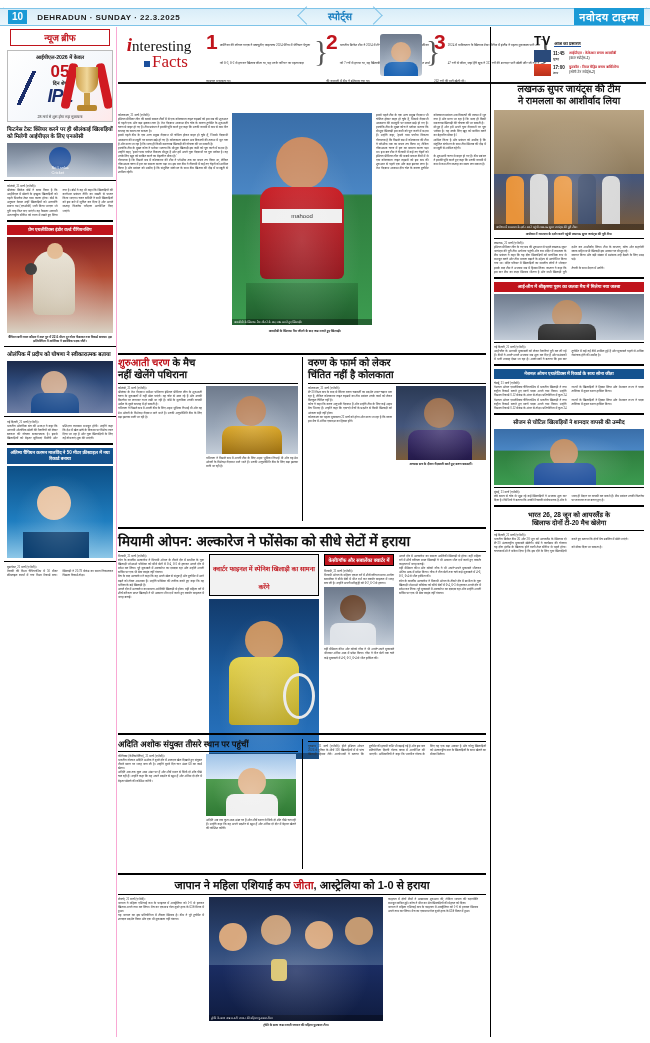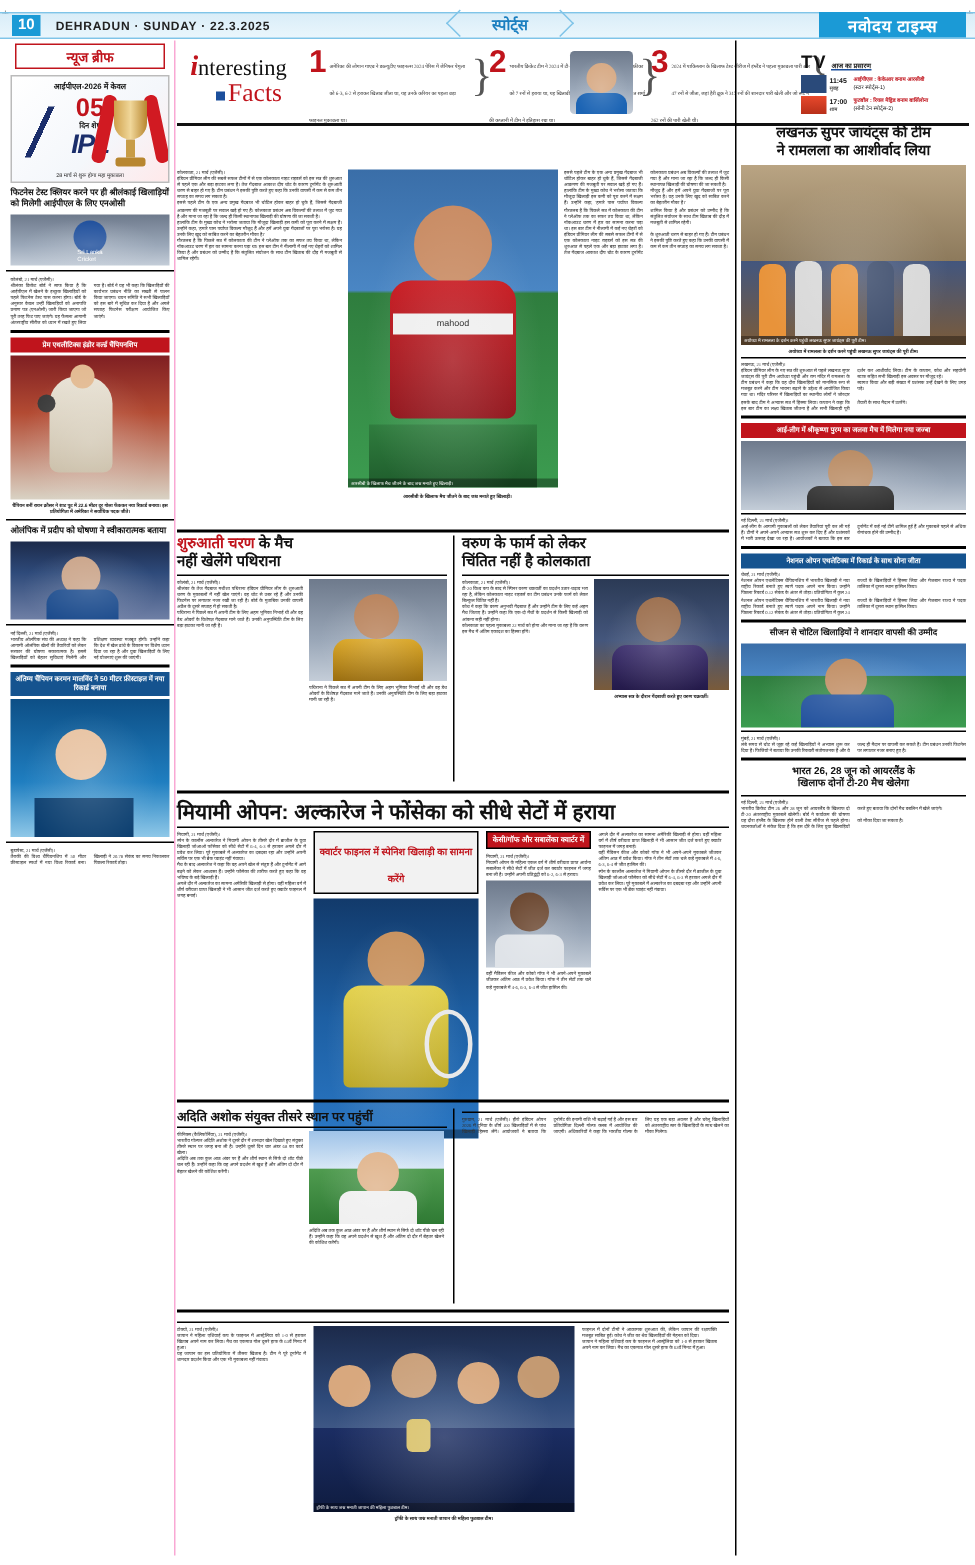--- a/index.html
+++ b/index.html
@@ -32,21 +32,21 @@
   }
   .section-tag:before,.section-tag:after{
     content:"";position:absolute;top:2px;width:12px;height:12px;
     border:1px solid #7fc4e8;border-right:none;border-top:none;transform:rotate(45deg);
   }
   .section-tag:before{left:0;}
   .section-tag:after{right:0;transform:rotate(225deg);}
   .brandlogo{
     position:absolute;right:6px;top:-1px;background:#1b9ad6;color:#fff;
     font-family:"Liberation Sans",sans-serif;font-weight:bold;font-size:11px;
-    padding:1px 19px;letter-spacing:.5px;
+    padding:1px 5px;letter-spacing:.5px;
   }
   .crop-mark{position:absolute;font-size:9px;color:#666;}
 
   
   .leftcol{position:absolute;left:4px;top:27px;width:112px;height:1010px;border-right:1px solid #f9a8d4;}
   .midzone{position:absolute;left:118px;top:27px;width:368px;height:1010px;}
   .rightcol{position:absolute;left:490px;top:27px;width:156px;height:1010px;border-left:1px solid #000;}
   .body-text{
     font-size:3.1px;line-height:4.1px;text-align:justify;color:#333;
     font-family:"Liberation Serif",serif;
@@ -477,20 +477,24 @@
       <div class="body-text cols3">
         <span>गुरुग्राम, 21 मार्च (एजेंसी)।</span>
         <span>हीरो इंडियन ओपन 2026 में दुनिया के शीर्ष 100 खिलाड़ियों में से पांच खिलाड़ी हिस्सा लेंगे। आयोजकों ने बताया कि टूर्नामेंट की इनामी राशि भी बढ़ाई गई है और इस बार प्रतियोगिता दिल्ली गोल्फ क्लब में आयोजित की जाएगी।</span>
         <span>अधिकारियों ने कहा कि भारतीय गोल्फ के लिए यह एक बड़ा अवसर है और घरेलू खिलाड़ियों को अंतरराष्ट्रीय स्तर के खिलाड़ियों के साथ खेलने का मौका मिलेगा।</span>
       </div>
     </div>
 
     <div class="rule2" style="position:absolute;left:0;top:846px;width:368px;"></div>
 
     <div style="position:absolute;left:0;top:852px;width:368px;">
+      <div class="mid-head" style="font-size:11px;line-height:13px;text-align:center;">
+        <span>जापान ने महिला एशियाई कप</span>
+        <span class="storytitle-red">जीता</span><span>, आस्ट्रेलिया को 1-0 से हराया</span>
+      </div>
       <div class="rule" style="margin:2px 0;"></div>
       <div style="display:flex;gap:5px;">
         <div style="width:86px;">
           <div class="body-text">टोक्यो, 21 मार्च (एजेंसी)।</div>
           <div class="body-text">जापान ने महिला एशियाई कप के फाइनल में आस्ट्रेलिया को 1-0 से हराकर खिताब अपने नाम कर लिया। मैच का एकमात्र गोल दूसरे हाफ के 63वें मिनट में हुआ।</div>
           <div class="body-text">यह जापान का इस प्रतियोगिता में तीसरा खिताब है। टीम ने पूरे टूर्नामेंट में शानदार प्रदर्शन किया और एक भी मुकाबला नहीं गंवाया।</div>
         </div>
         <div style="width:174px;">
           <div class="figure photo ph-celebr" style="height:124px;">
             <div style="position:absolute;left:10px;top:26px;width:28px;height:28px;border-radius:50%;background:#d8a87e;"></div>

